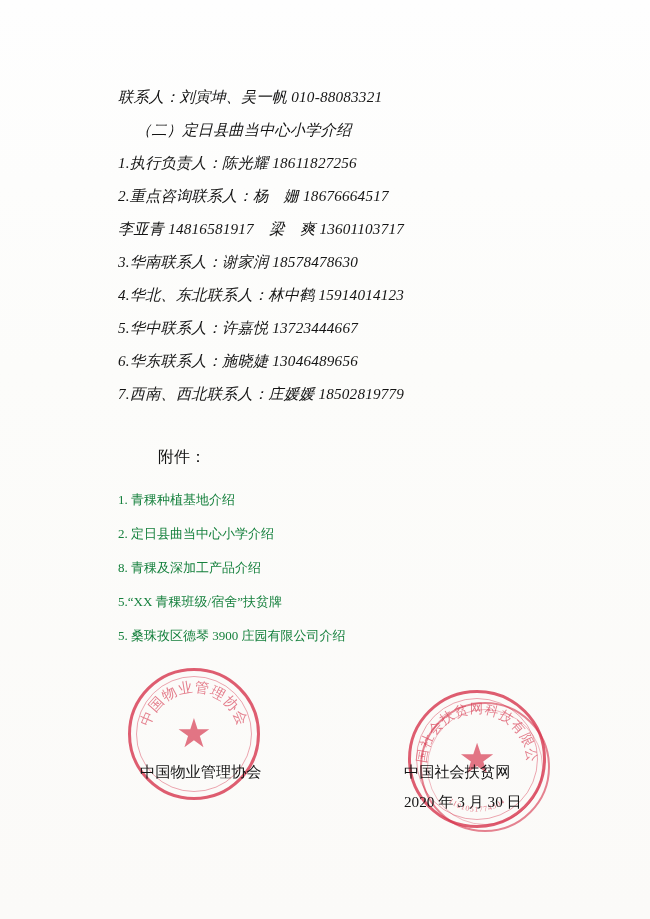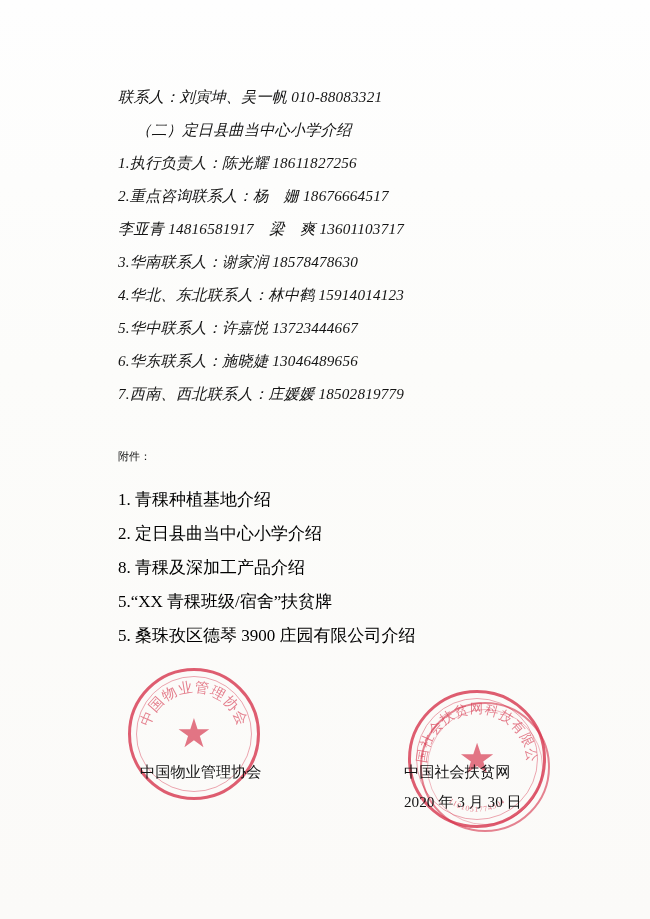--- a/index.html
+++ b/index.html
@@ -44,28 +44,29 @@
     white-space: pre;
     color: #141414;
     font-style: italic;
   }
   .line.indent {
     text-indent: 18px;
   }
   .gap-small { height: 10px; }
   .gap-block { height: 30px; }
   .attach-title {
-    font-size: 11px;
+    font-size: 16px;
     line-height: 33px;
     color: #141414;
+    margin-left: 40px;
   }
   .attach-item {
-    font-size: 17px;
+    font-size: 13px;
     line-height: 34px;
-    color: #000000;
+    color: #15803d;
     white-space: pre;
   }
 
   
   .stamp {
     position: absolute;
     border-radius: 50%;
     border: 3px solid #d6324a;
     opacity: 0.78;
     box-sizing: border-box;

